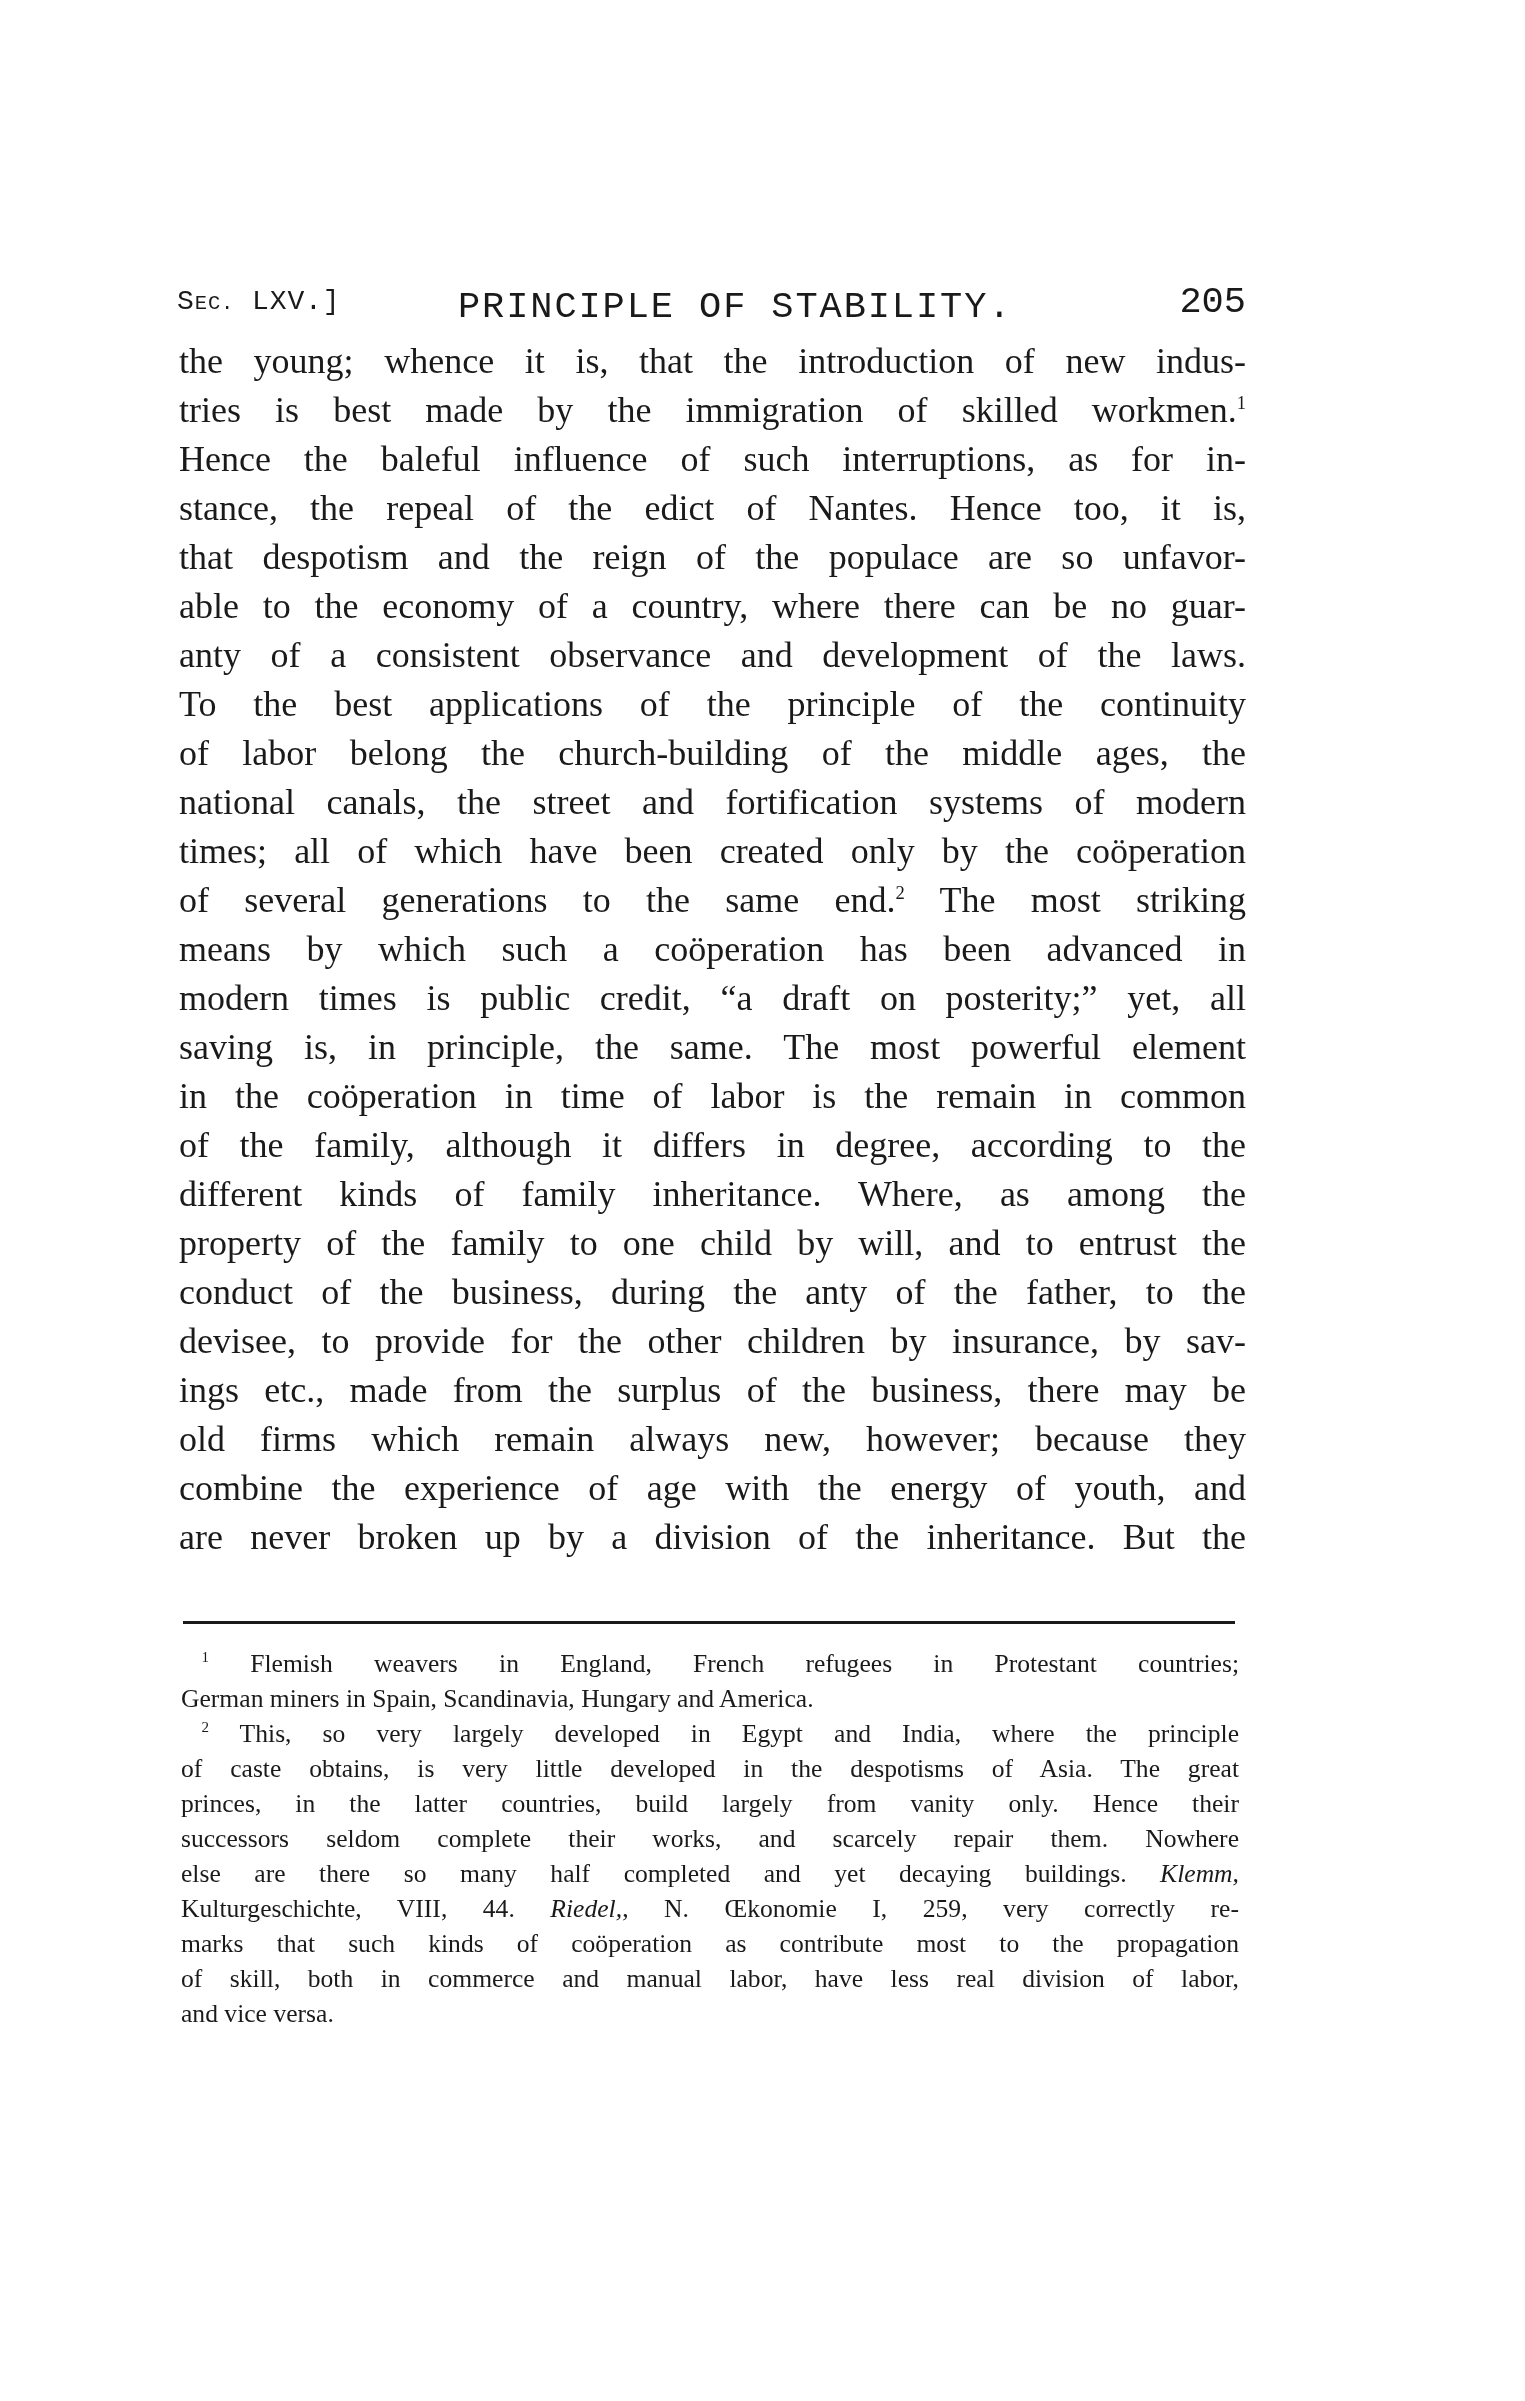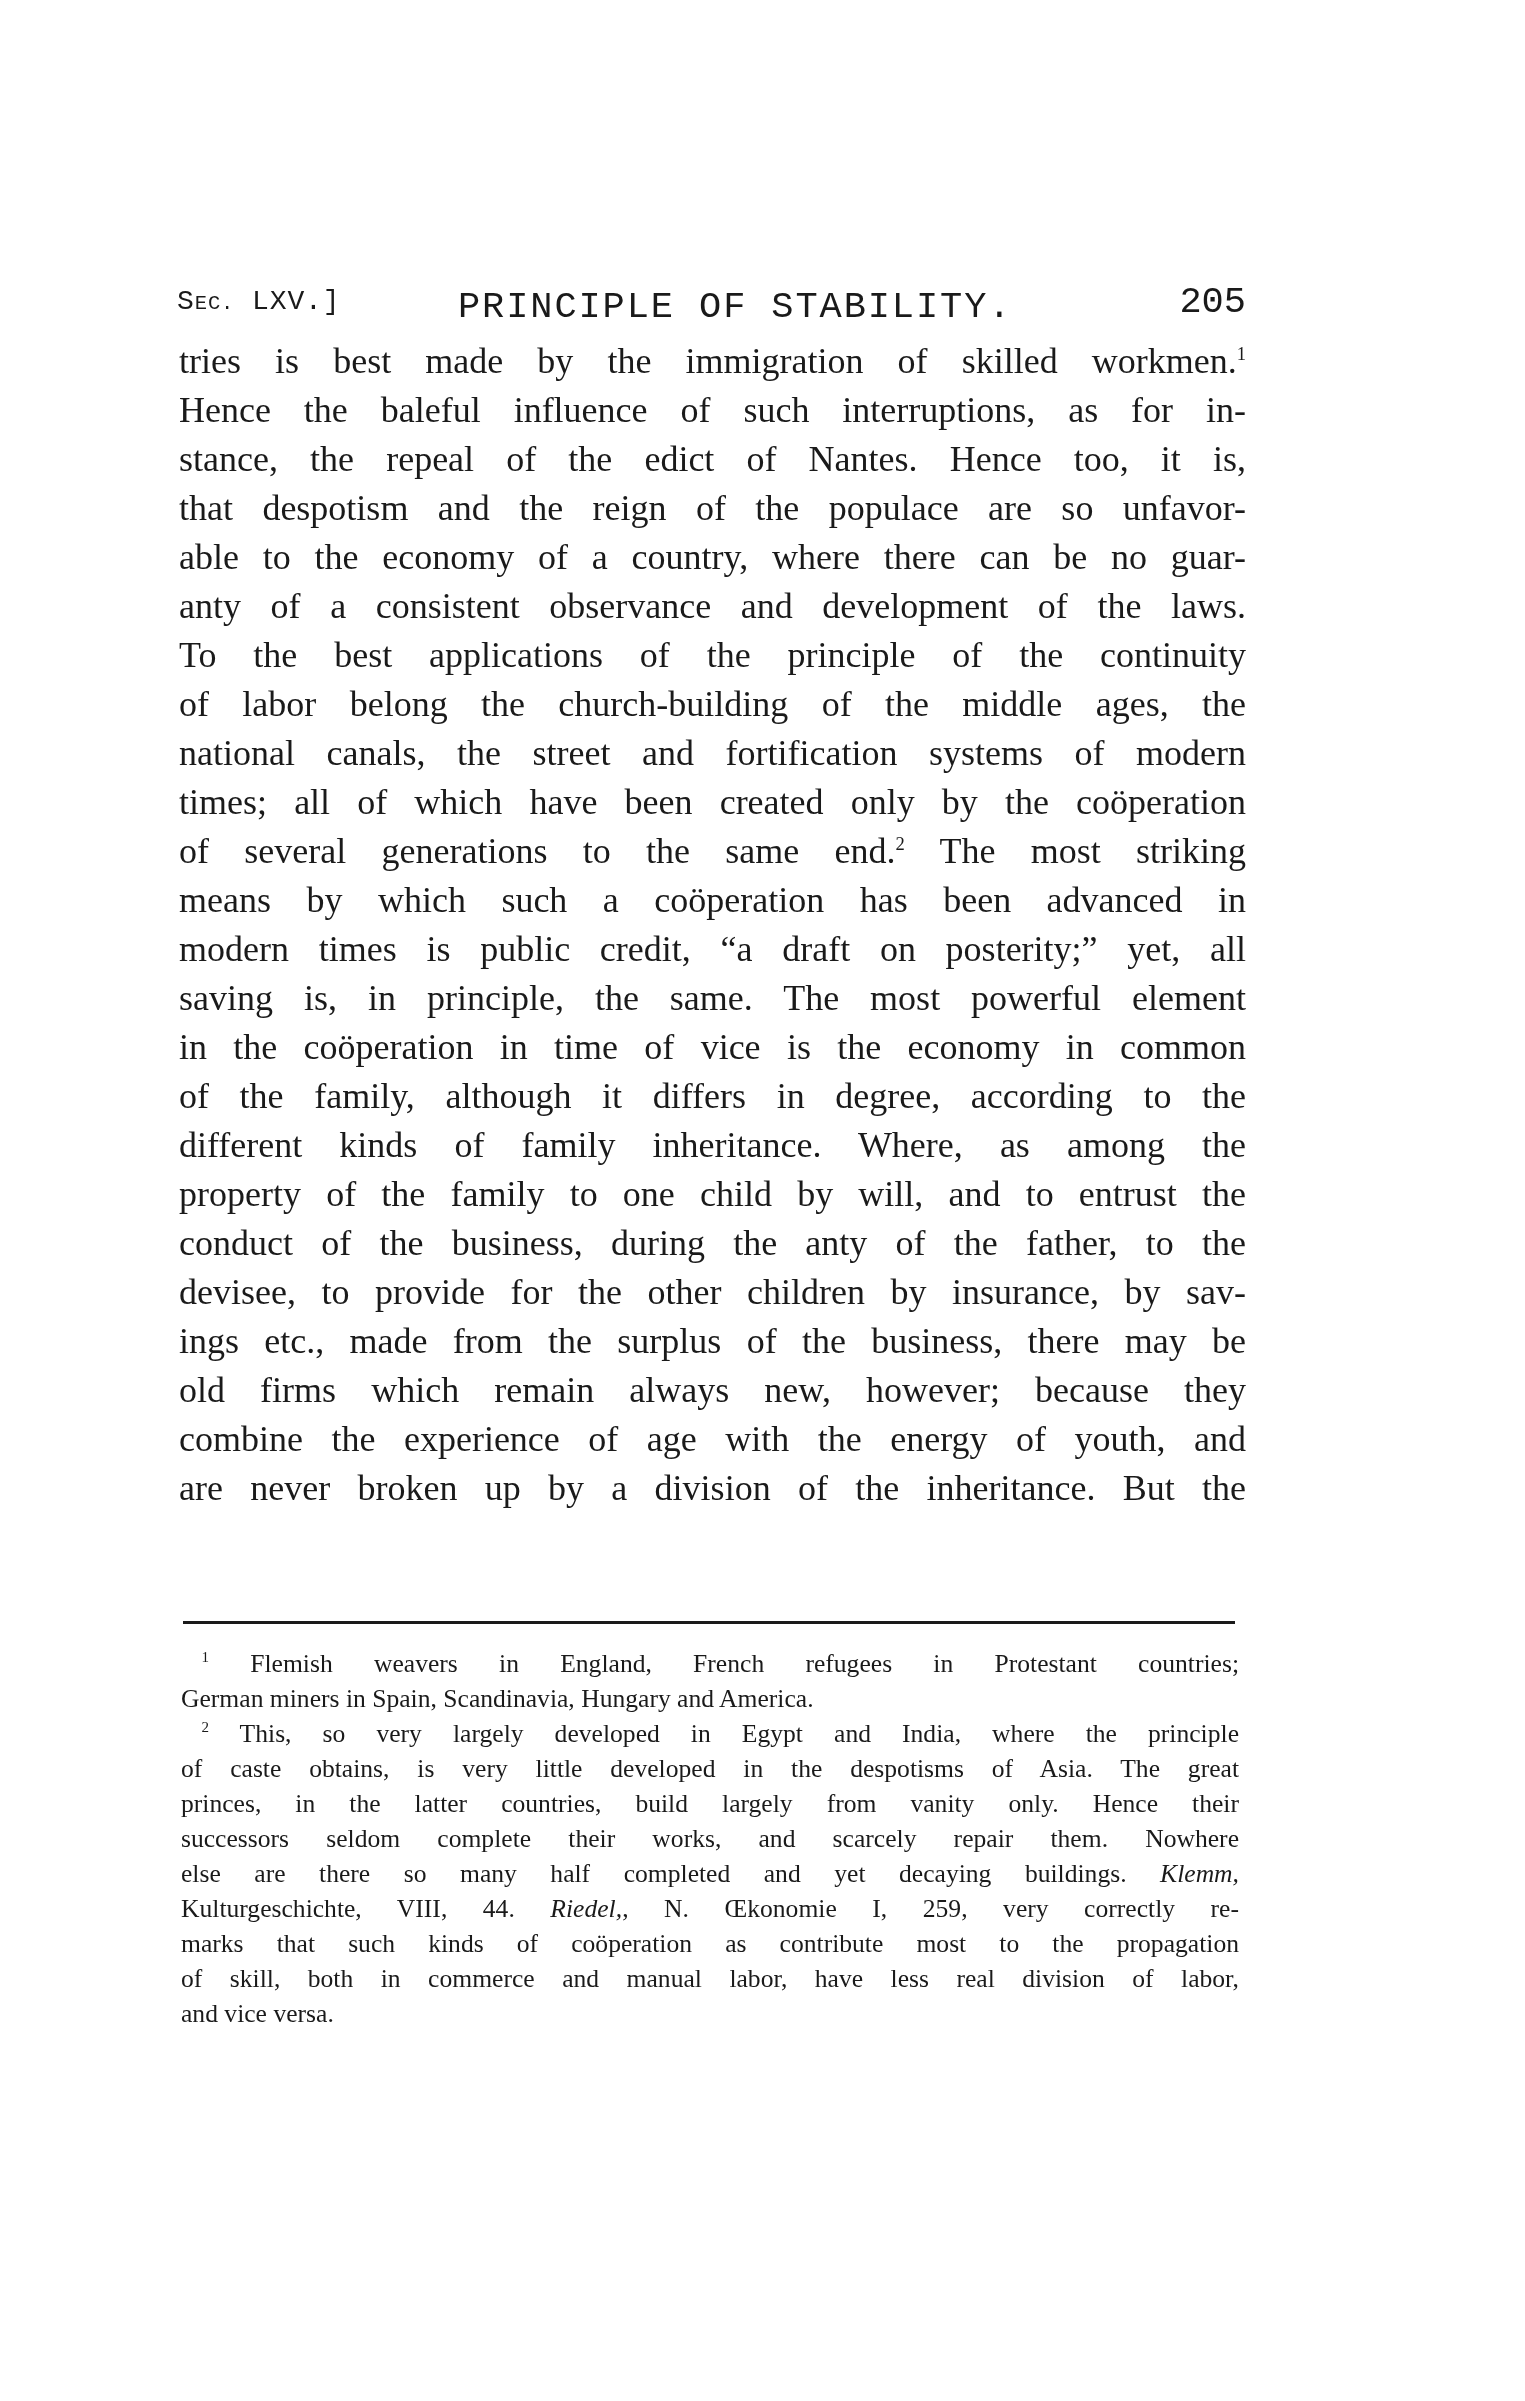--- a/index.html
+++ b/index.html
@@ -30,35 +30,36 @@
 
 <div class="page">
 
   <div class="running-head">
     <span class="rh-sec"><span>S</span><span class="sc">EC.</span><span> LXV.]</span></span>
     <span class="rh-title">PRINCIPLE OF STABILITY.</span>
     <span class="rh-page">205</span>
   </div>
 
   <div class="body-text">
+    <span class="line">the young; whence it is, that the introduction of new indus-</span>
     <span class="line"><span>tries is best made by the immigration of skilled workmen.</span><sup>1</sup></span>
     <span class="line">Hence the baleful influence of such interruptions, as for in-</span>
     <span class="line">stance, the repeal of the edict of Nantes. Hence too, it is,</span>
     <span class="line">that despotism and the reign of the populace are so unfavor-</span>
     <span class="line">able to the economy of a country, where there can be no guar-</span>
     <span class="line">anty of a consistent observance and development of the laws.</span>
     <span class="line">To the best applications of the principle of the continuity</span>
     <span class="line">of labor belong the church-building of the middle ages, the</span>
     <span class="line">national canals, the street and fortification systems of modern</span>
     <span class="line">times; all of which have been created only by the coöperation</span>
     <span class="line"><span>of several generations to the same end.</span><sup>2</sup><span> The most striking</span></span>
     <span class="line">means by which such a coöperation has been advanced in</span>
     <span class="line">modern times is public credit, “a draft on posterity;” yet, all</span>
     <span class="line">saving is, in principle, the same. The most powerful element</span>
-    <span class="line">in the coöperation in time of vice is the economy in common</span>
+    <span class="line">in the coöperation in time of labor is the remain in common</span>
     <span class="line">of the family, although it differs in degree, according to the</span>
     <span class="line">different kinds of family inheritance. Where, as among the</span>
     <span class="line">property of the family to one child by will, and to entrust the</span>
     <span class="line">conduct of the business, during the anty of the father, to the</span>
     <span class="line">devisee, to provide for the other children by insurance, by sav-</span>
     <span class="line">ings etc., made from the surplus of the business, there may be</span>
     <span class="line">old firms which remain always new, however; because they</span>
     <span class="line">combine the experience of age with the energy of youth, and</span>
     <span class="line last">are never broken up by a division of the inheritance. But the</span>
   </div>

